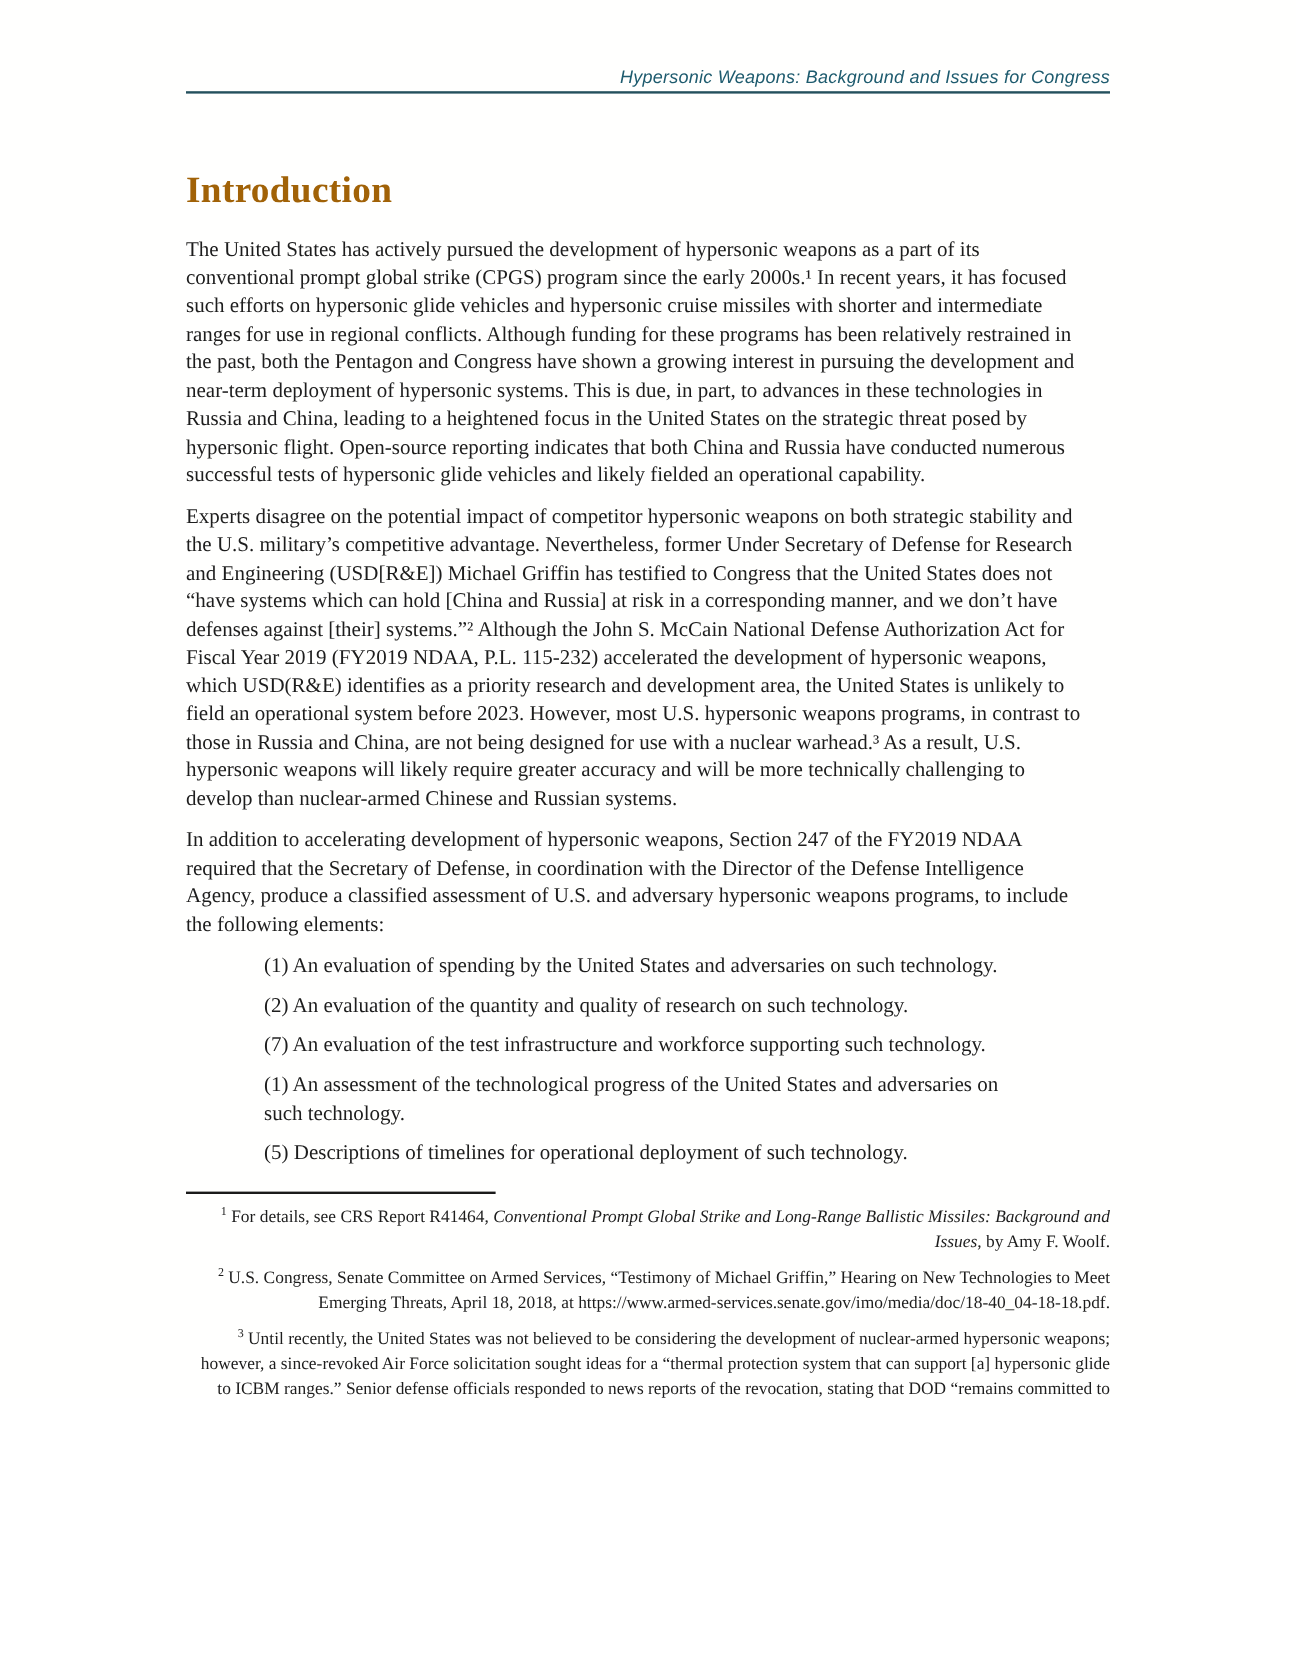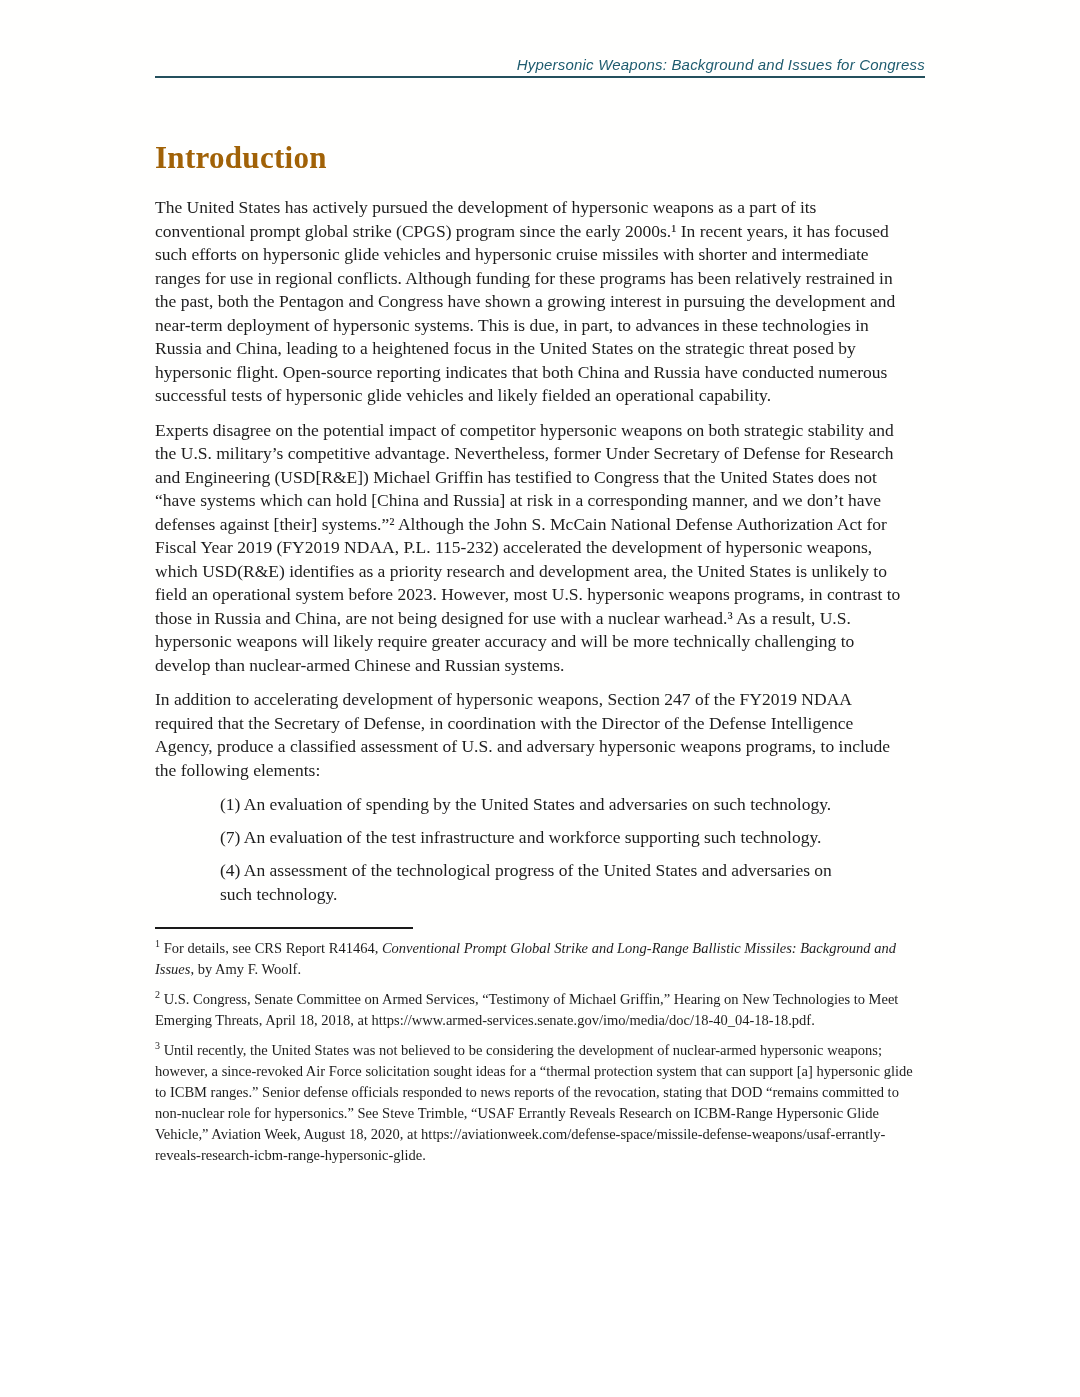--- a/index.html
+++ b/index.html
@@ -58,20 +58,21 @@
     border-top: 2px solid #1a1a1a;
     margin-top: 21px;
   }
   .footnotes {
     margin-top: 9px;
   }
   .footnote {
     margin: 0 0 9px 0;
     font-size: 14.5px;
     line-height: 21px;
+    text-align: right;
   }
   .footnote sup {
     font-size: 10px;
     line-height: 0;
     vertical-align: super;
   }
   .italic {
     font-style: italic;
   }
   .page-footer {
@@ -102,22 +103,24 @@
   <h1 class="section-title">Introduction</h1>
 
   <p class="body-para">The United States has actively pursued the development of hypersonic weapons as a part of its conventional prompt global strike (CPGS) program since the early 2000s.¹ In recent years, it has focused such efforts on hypersonic glide vehicles and hypersonic cruise missiles with shorter and intermediate ranges for use in regional conflicts. Although funding for these programs has been relatively restrained in the past, both the Pentagon and Congress have shown a growing interest in pursuing the development and near-term deployment of hypersonic systems. This is due, in part, to advances in these technologies in Russia and China, leading to a heightened focus in the United States on the strategic threat posed by hypersonic flight. Open-source reporting indicates that both China and Russia have conducted numerous successful tests of hypersonic glide vehicles and likely fielded an operational capability.</p>
 
   <p class="body-para">Experts disagree on the potential impact of competitor hypersonic weapons on both strategic stability and the U.S. military’s competitive advantage. Nevertheless, former Under Secretary of Defense for Research and Engineering (USD[R&amp;E]) Michael Griffin has testified to Congress that the United States does not “have systems which can hold [China and Russia] at risk in a corresponding manner, and we don’t have defenses against [their] systems.”² Although the John S. McCain National Defense Authorization Act for Fiscal Year 2019 (FY2019 NDAA, P.L. 115-232) accelerated the development of hypersonic weapons, which USD(R&amp;E) identifies as a priority research and development area, the United States is unlikely to field an operational system before 2023. However, most U.S. hypersonic weapons programs, in contrast to those in Russia and China, are not being designed for use with a nuclear warhead.³ As a result, U.S. hypersonic weapons will likely require greater accuracy and will be more technically challenging to develop than nuclear-armed Chinese and Russian systems.</p>
 
   <p class="body-para">In addition to accelerating development of hypersonic weapons, Section 247 of the FY2019 NDAA required that the Secretary of Defense, in coordination with the Director of the Defense Intelligence Agency, produce a classified assessment of U.S. and adversary hypersonic weapons programs, to include the following elements:</p>
 
   <div class="numbered-list">
     <p class="list-item">(1) An evaluation of spending by the United States and adversaries on such technology.</p>
+    <p class="list-item">(2) An evaluation of the quantity and quality of research on such technology.</p>
     <p class="list-item">(7) An evaluation of the test infrastructure and workforce supporting such technology.</p>
-    <p class="list-item">(4) An assessment of the technological progress of the United States and adversaries on such technology.</p>
+    <p class="list-item">(1) An assessment of the technological progress of the United States and adversaries on such technology.</p>
+    <p class="list-item">(5) Descriptions of timelines for operational deployment of such technology.</p>
   </div>
 
   <div class="footnote-sep"></div>
 
   <div class="footnotes">
     <p class="footnote">
       <sup>1</sup><span> For details, see CRS Report R41464, </span><span class="italic">Conventional Prompt Global Strike and Long-Range Ballistic Missiles: Background and Issues</span><span>, by Amy F. Woolf.</span>
     </p>
     <p class="footnote">
       <sup>2</sup><span> U.S. Congress, Senate Committee on Armed Services, “Testimony of Michael Griffin,” Hearing on New Technologies to Meet Emerging Threats, April 18, 2018, at https://www.armed-services.senate.gov/imo/media/doc/18-40_04-18-18.pdf.</span>

